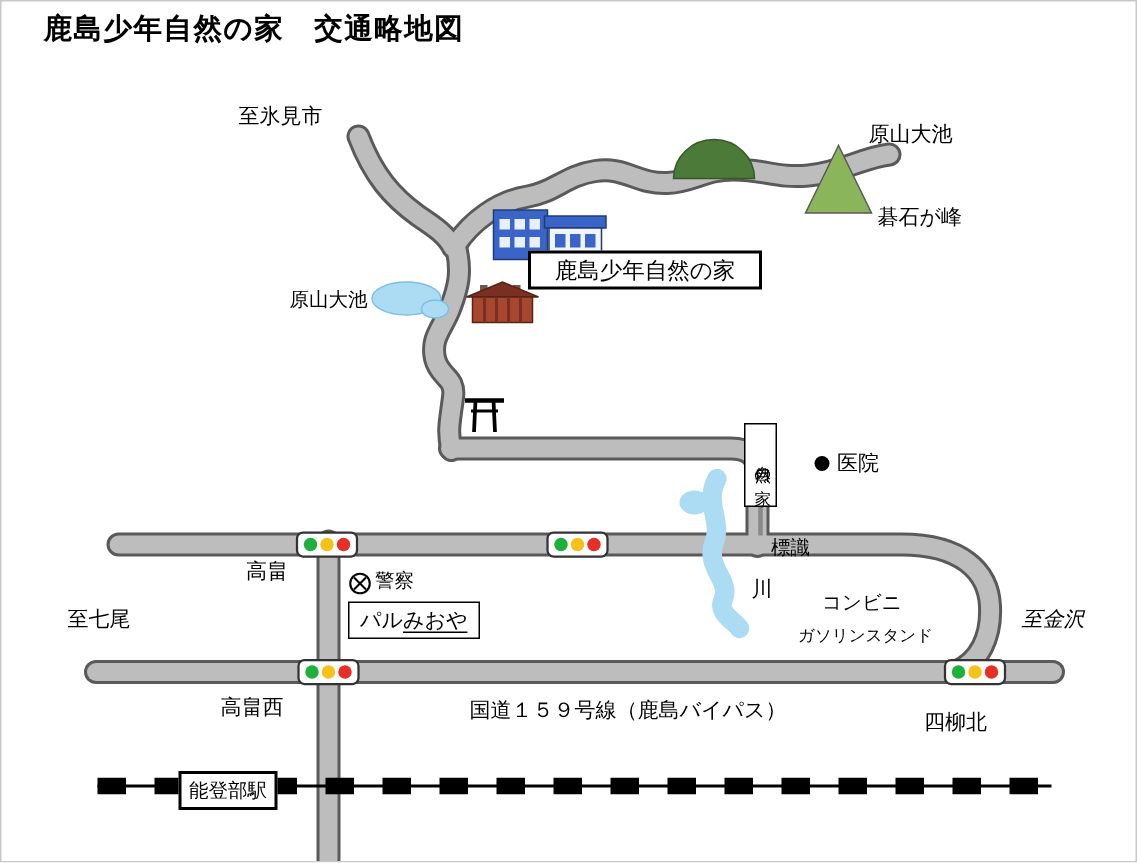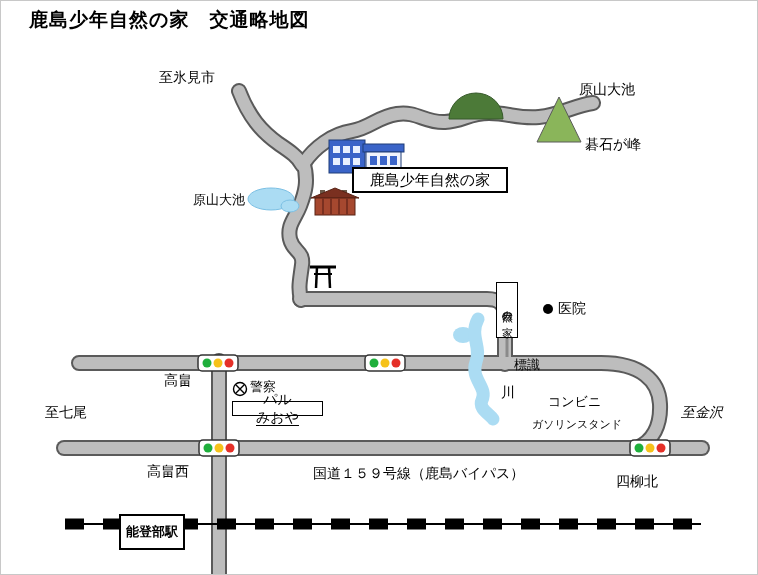--- a/index.html
+++ b/index.html
@@ -155,30 +155,30 @@
   <div class="vsign" style="left:495px; top:281px; width:22px; height:56px;">
     <span>自然の家</span>
   </div>
   <div class="lbl" style="left:513px; top:357px; font-size:13px;">標識</div>
 
   <div class="lbl" style="left:557px; top:299px; font-size:14px;">医院</div>
 
   <div class="lbl" style="left:163px; top:371px; font-size:14px;">高畠</div>
   <div class="lbl" style="left:249px; top:379px; font-size:13px;">警察</div>
 
-  <div class="box" style="left:231px; top:400px; height:15px; padding:0 23px; border-width:1.5px; font-size:14px;flex-direction:column;">
+  <div class="box" style="left:231px; top:400px; height:25px; padding:0 7px; border-width:1.5px; font-size:14px;">
     <span>パル</span>
       <span class="wavy">みおや</span>
   </div>
 
   <div class="lbl" style="left:500px; top:383px; font-size:14px;">川</div>
   <div class="lbl" style="left:547px; top:394px; font-size:13px;">コンビニ</div>
   <div class="lbl" style="left:531px; top:417px; font-size:11px;">ガソリンスタンド</div>
 
   <div class="lbl" style="left:146px; top:462px; font-size:14px;">高畠西</div>
   <div class="lbl" style="left:312px; top:464px; font-size:14px;">国道１５９号線（鹿島バイパス）</div>
   <div class="lbl" style="left:615px; top:472px; font-size:14px;">四柳北</div>
 
-  <div class="box" style="left:118px; top:513px; width:66px; height:36px; font-size:13px; font-weight:bold;">
+  <div class="box" style="left:118px; top:513px; width:66px; height:26px; font-size:13px; font-weight:normal;">
     <span>能登部駅</span>
   </div>
 
 </div>
 
 </body></html>

